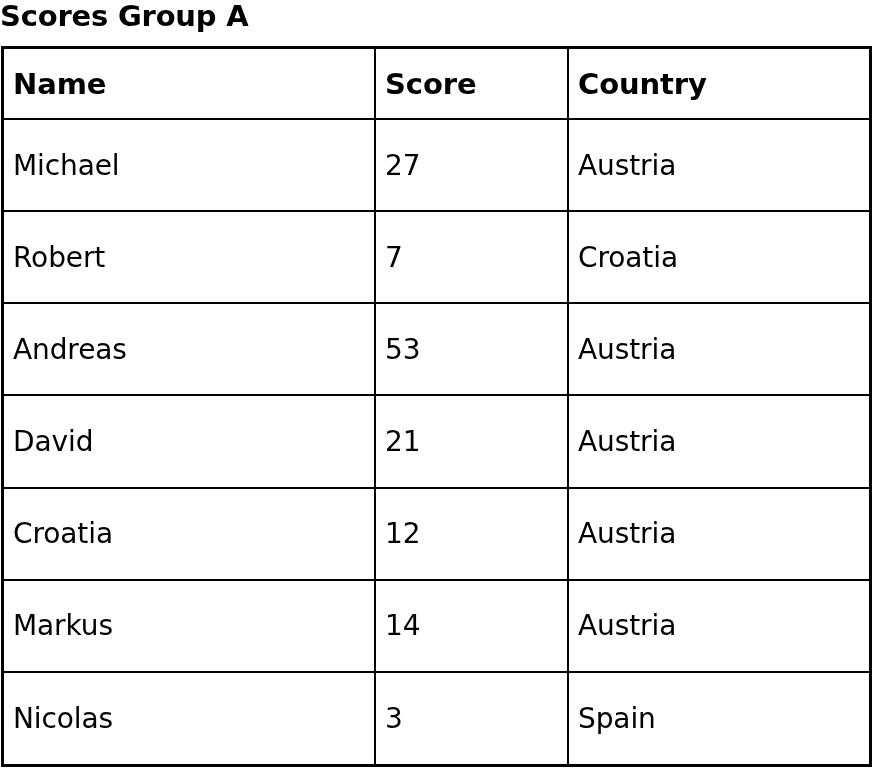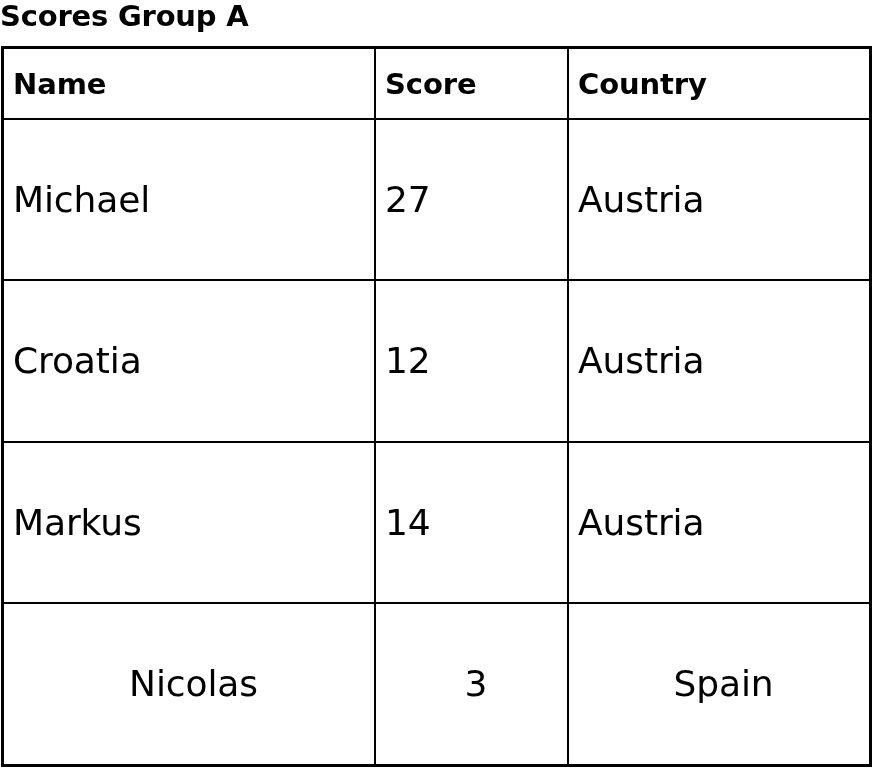--- a/index.html
+++ b/index.html
@@ -71,32 +71,31 @@
     white-space: nowrap;
   }
 
   table.scores th:last-child,
   table.scores td:last-child {
     border-right: none;
   }
 
   table.scores tbody tr:last-child td {
     border-bottom: none;
-    text-align: center;
   }
 
   table.scores thead th {
     font-size: 29px;
     font-weight: 700;
     letter-spacing: -0.1px;
     height: 70px;
   }
 
   table.scores tbody td {
-    font-size: 36px;
+    font-size: 28px;
     font-weight: 400;
     letter-spacing: -0.1px;
   }
 </style>
 </head>
 <body>
 
 <div class="page">
 
   <div class="title">Scores Group A</div>
@@ -115,20 +114,35 @@
           <th>Country</th>
         </tr>
       </thead>
       <tbody>
         <tr>
           <td>Michael</td>
           <td>27</td>
           <td>Austria</td>
         </tr>
         <tr>
+          <td>Robert</td>
+          <td>7</td>
+          <td>Croatia</td>
+        </tr>
+        <tr>
+          <td>Andreas</td>
+          <td>53</td>
+          <td>Austria</td>
+        </tr>
+        <tr>
+          <td>David</td>
+          <td>21</td>
+          <td>Austria</td>
+        </tr>
+        <tr>
           <td>Croatia</td>
           <td>12</td>
           <td>Austria</td>
         </tr>
         <tr>
           <td>Markus</td>
           <td>14</td>
           <td>Austria</td>
         </tr>
         <tr>

